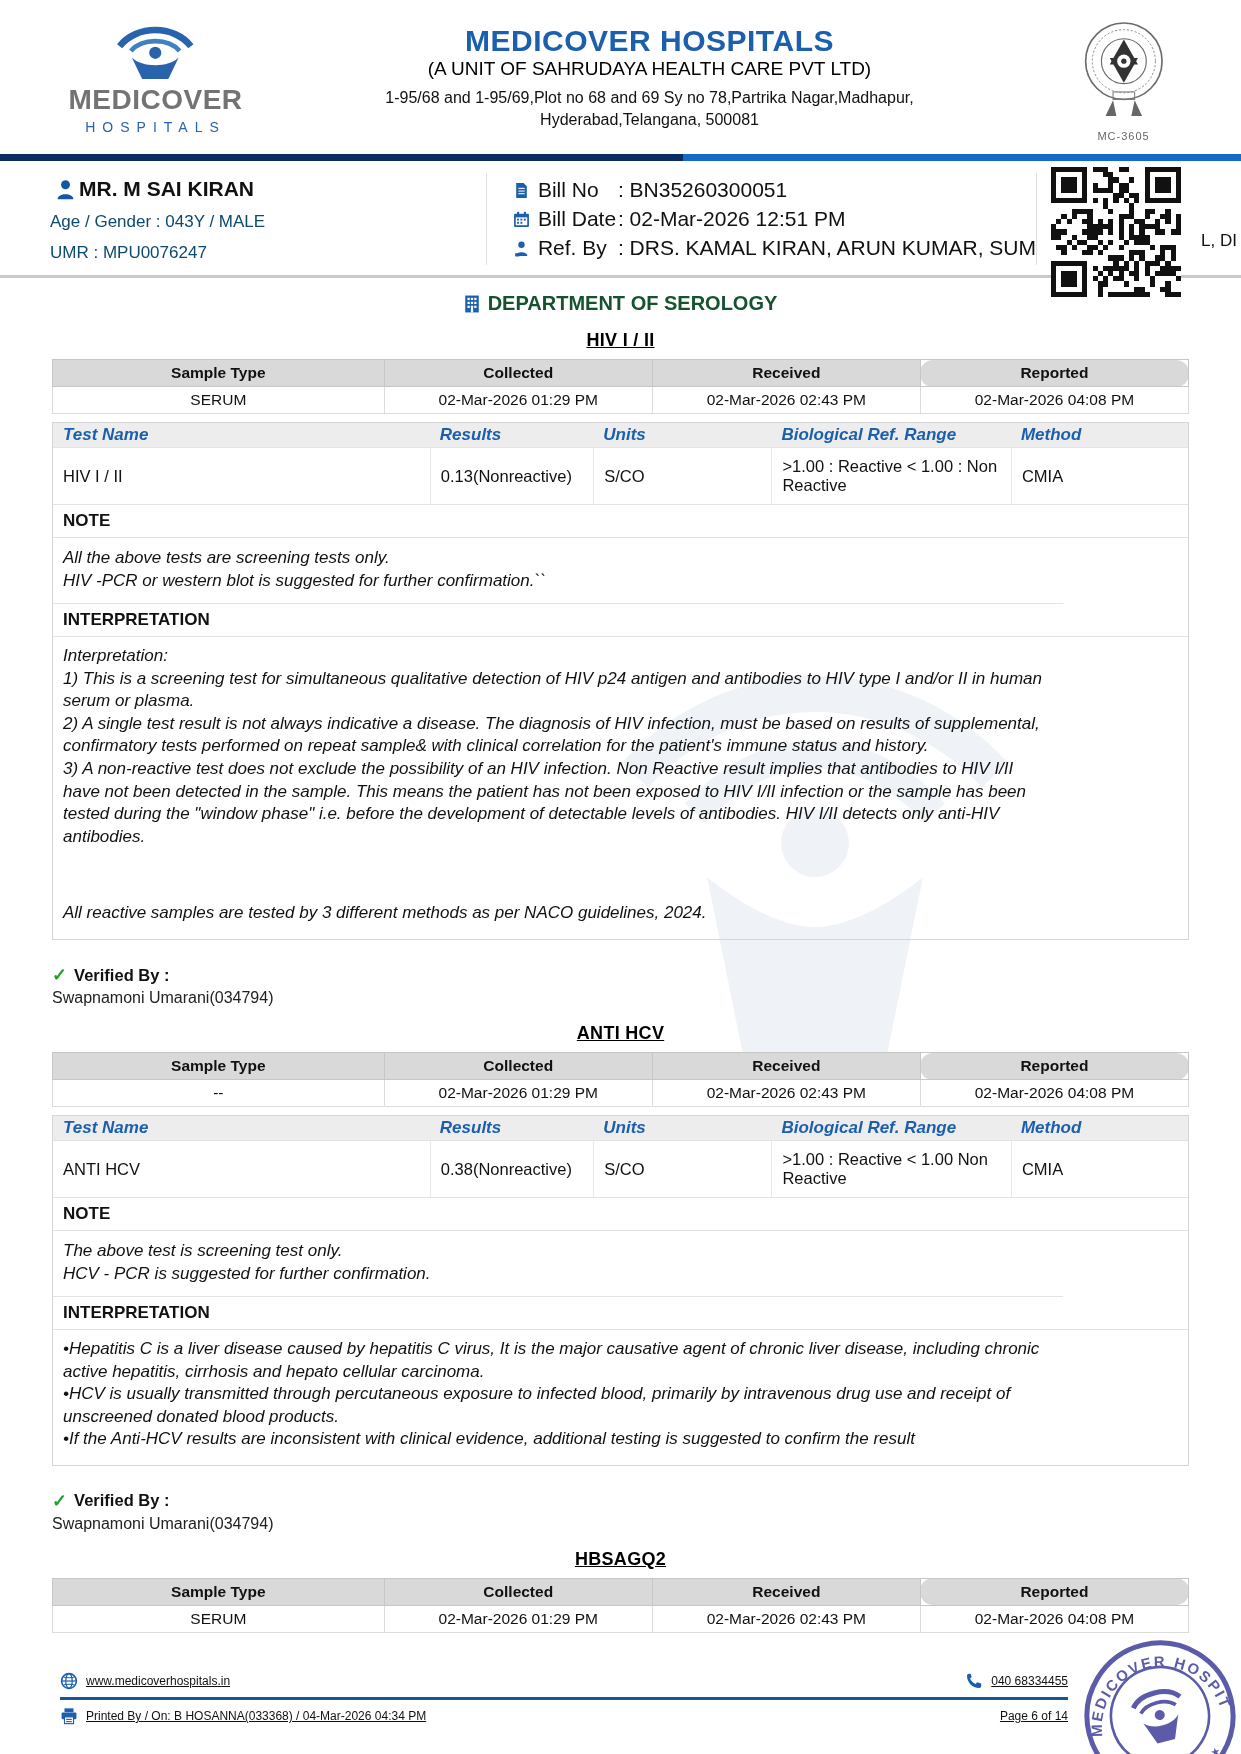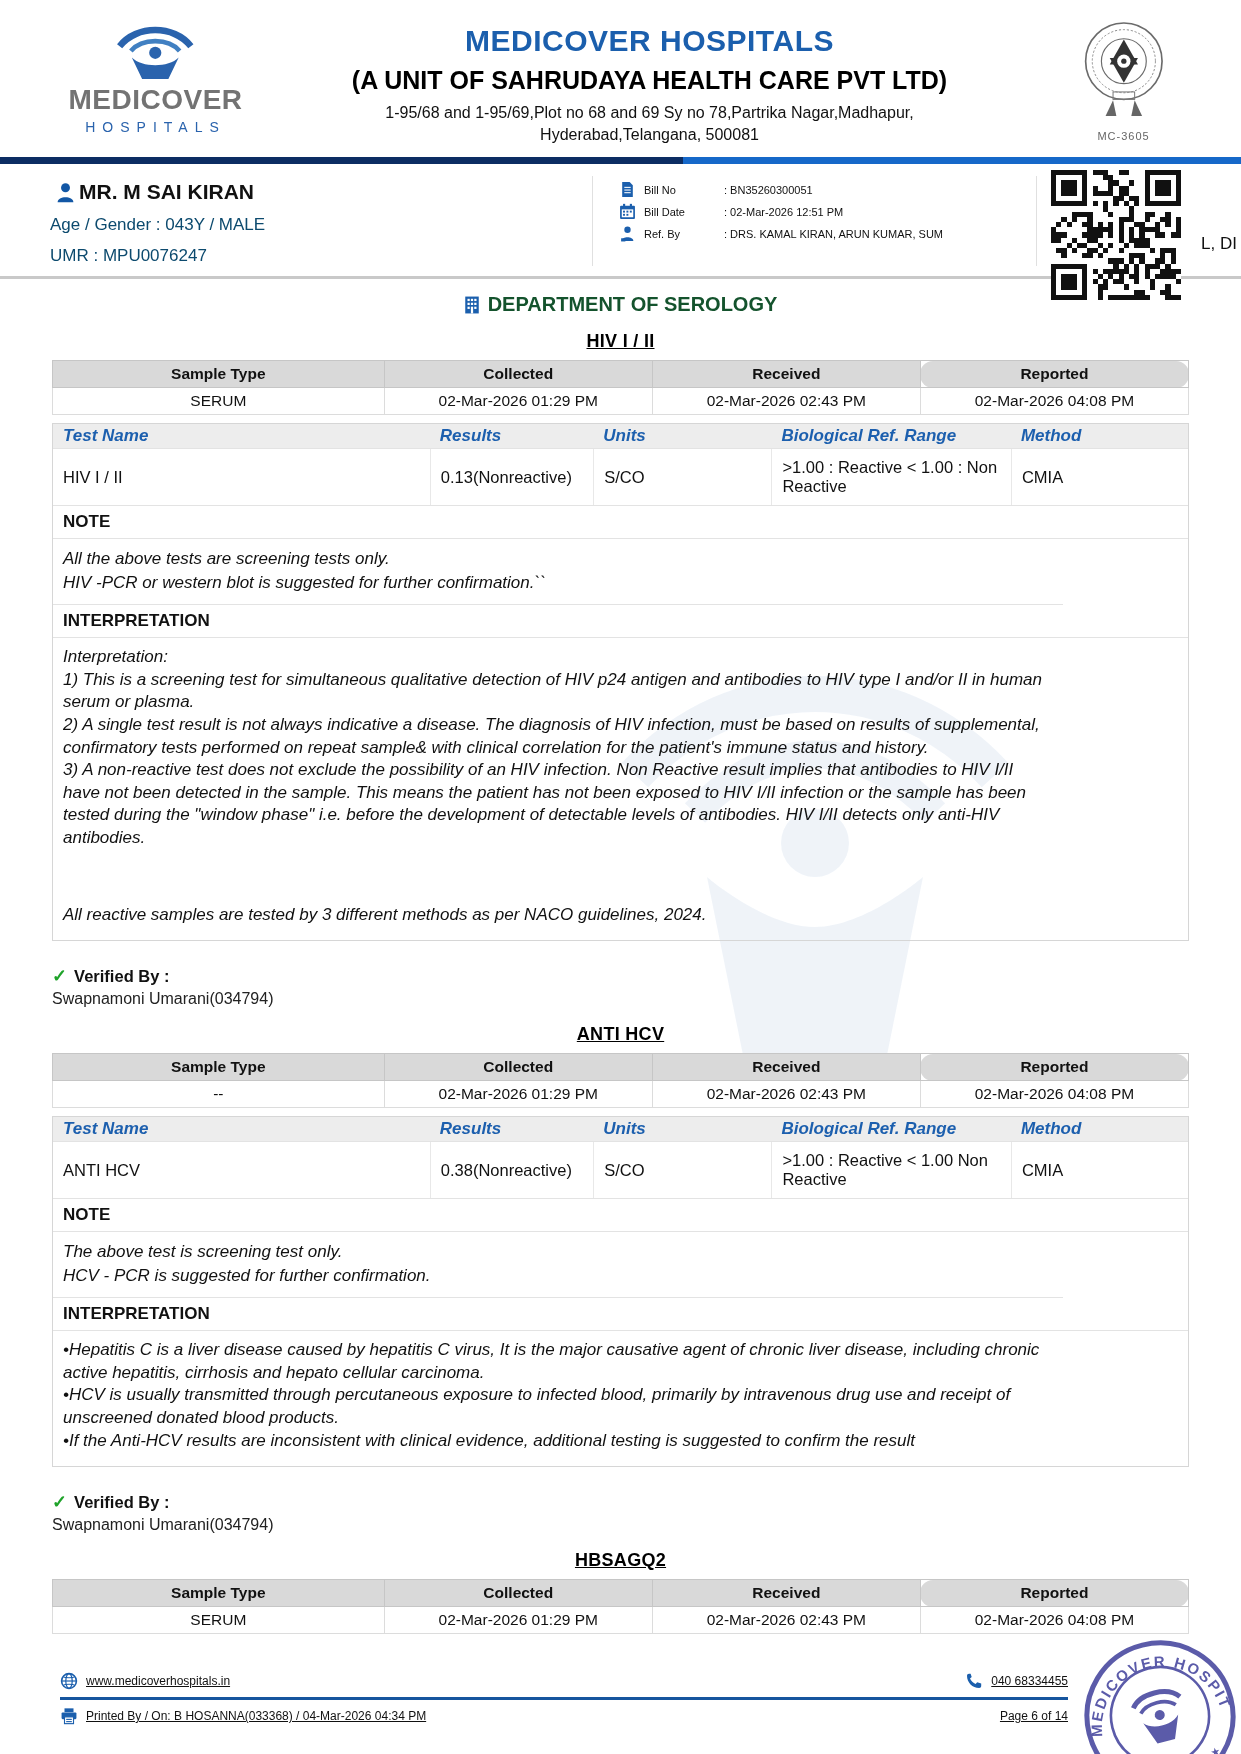--- a/index.html
+++ b/index.html
@@ -7,35 +7,35 @@
   .page { width: 1241px; height: 1754px; background: #fff; position: relative; overflow: hidden; color: #111; margin: 0 auto; }
 
   
   .header { display: flex; align-items: flex-start; padding: 16px 30px 12px 48px; position: relative; z-index: 2; }
   .logo-box { width: 215px; text-align: center; padding-top: 4px; }
   .logo-svg { height: 60px; }
   .brand-name { color: #737373; font-weight: bold; font-size: 28px; letter-spacing: 0.5px; text-align: center; }
   .brand-sub { color: #2a63ad; font-size: 14px; letter-spacing: 7px; margin-top: 3px; }
   .title-box { flex: 1; text-align: center; padding-top: 8px; }
   .main-title { color: #1b5fad; font-size: 30px; font-weight: bold; letter-spacing: 0.5px; }
-  .sub-title { font-size: 25px; font-weight: bold; margin-top: 8px; color: #000; }
+  .sub-title { font-size: 19px; font-weight: normal; margin-top: 0; color: #000; }
   .address { font-size: 16px; margin-top: 7px; line-height: 1.35; color: #111; }
   .seal-box { width: 175px; text-align: center; padding-top: 2px; }
   .seal-svg { height: 108px; }
   .seal-code { font-size: 11px; color: #666; margin-top: 0px; letter-spacing: 1px; }
 
   .blue-bar { height: 7px; background: linear-gradient(90deg, #0c2d63 0%, #0c2d63 55%, #1668c9 55%, #1668c9 100%); }
 
   
   .info-row { position: relative; display: flex; padding: 12px 0 10px 48px; min-height: 100px; z-index: 2; }
   .patient-col { width: 545px; border-right: 1px solid #e0e0e0; padding-top: 4px; }
   .patient-name-row { display: flex; align-items: center; gap: 4px; font-size: 21px; font-weight: bold; padding-left: 8px; }
   .patient-line { font-size: 17px; margin-top: 11px; color: #0c4a6e; padding-left: 2px; }
   .bill-col { flex: 1; padding-left: 26px; padding-top: 0px; }
-  .bill-line { display: flex; align-items: center; font-size: 11px; margin: 5px 0; white-space: nowrap; }
+  .bill-line { display: flex; align-items: center; font-size: 21px; margin: 5px 0; white-space: nowrap; }
   .bill-icon { width: 17px; height: 17px; margin-right: 8px; flex: 0 0 17px; }
   .bill-label { width: 80px; flex: 0 0 80px; }
   .qr-col { width: 205px; flex: 0 0 205px; border-left: 1px solid #e0e0e0; position: relative; }
   .qr-svg { position: absolute; top: -6px; left: 14px; width: 130px; height: 130px; z-index: 3; background: #fff; }
   .ref-tail { position: absolute; right: 4px; top: 70px; font-size: 17px; z-index: 1; white-space: nowrap; }
 
   .gray-rule { height: 3px; background: #c9c9c9; }
 
   
   .dept-title { margin-top: 14px; text-align: center; color: #14532d; font-weight: bold; font-size: 20px; display: flex; justify-content: center; align-items: center; gap: 8px; position: relative; z-index: 2; }

